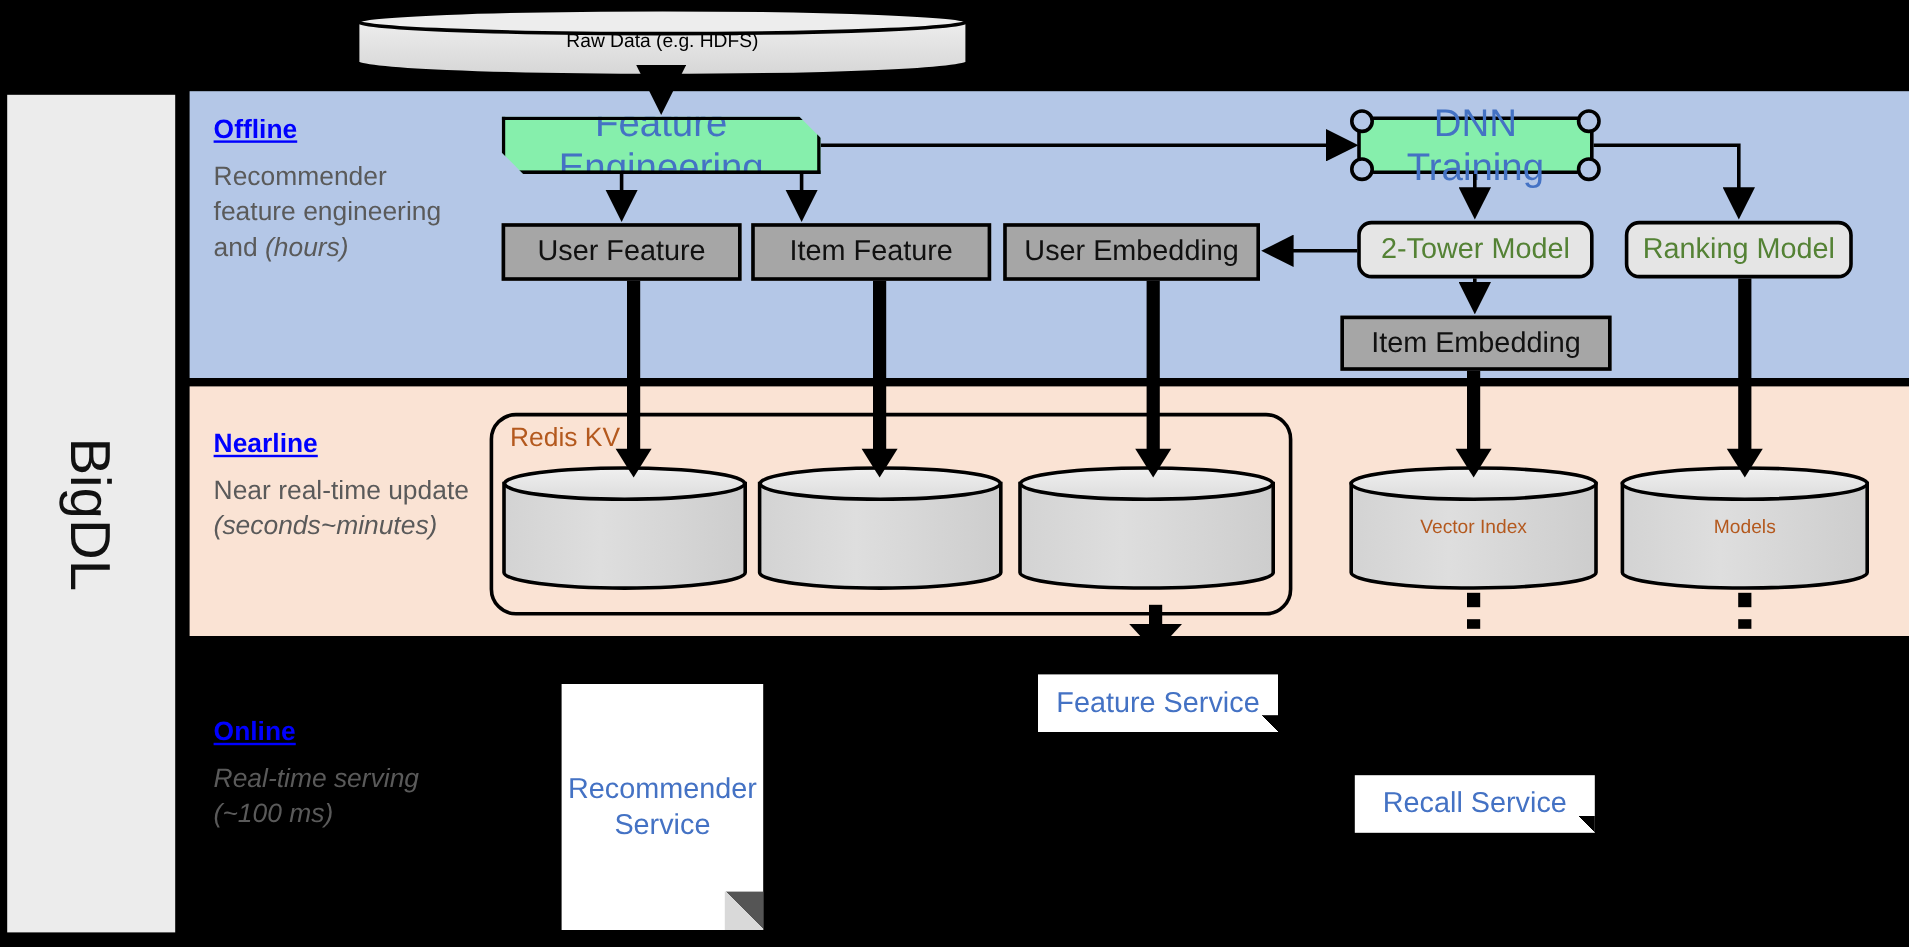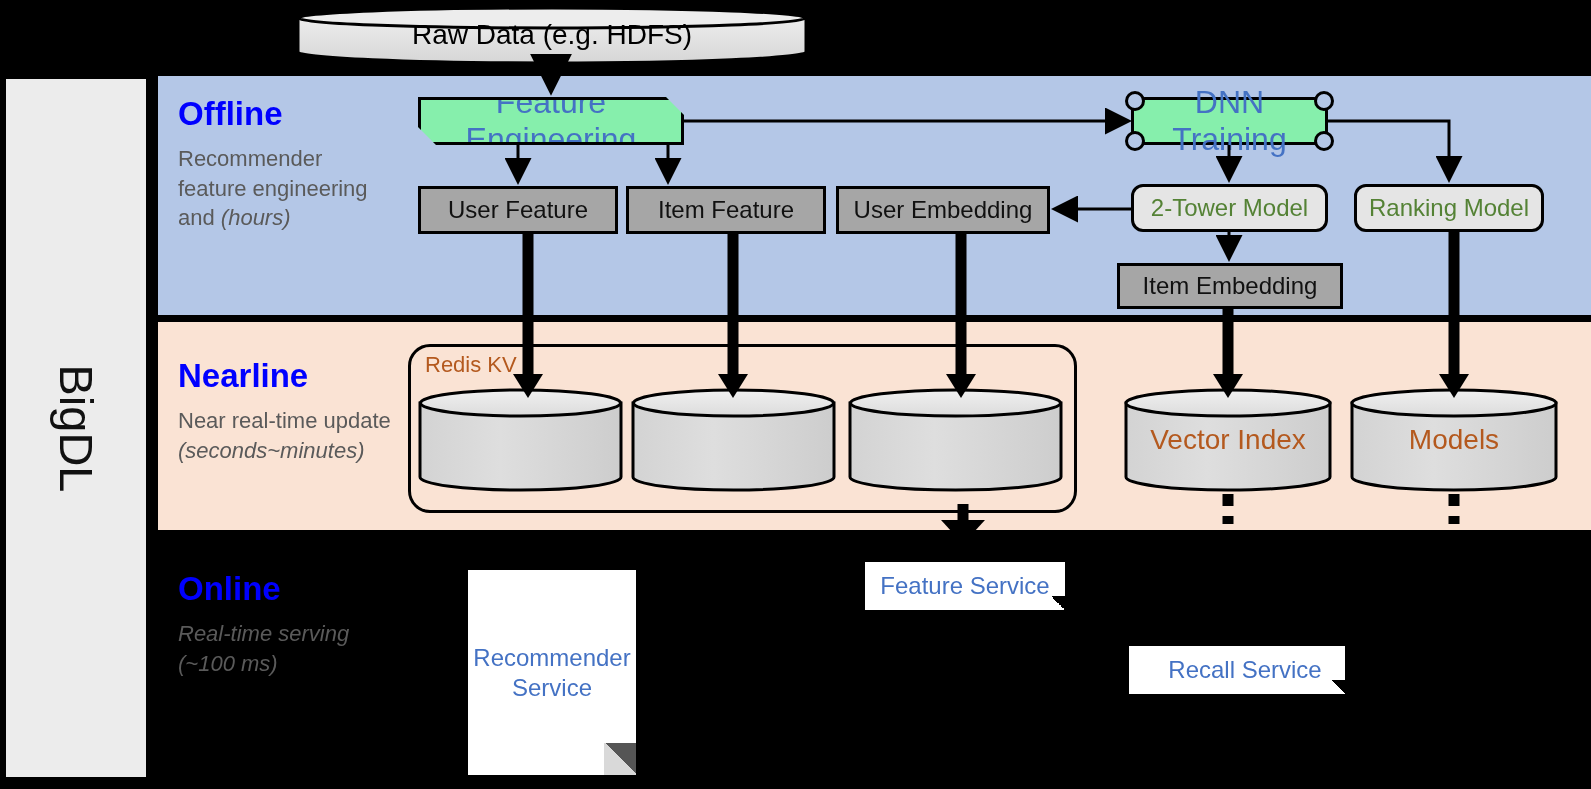--- a/index.html
+++ b/index.html
@@ -13,26 +13,26 @@
   #band-online{top:537px;width:1433px;height:252px;background:transparent;}
 
   
   #bigdl{position:absolute;left:6px;top:79px;width:140px;height:698px;
          background:#ececec;display:flex;align-items:center;justify-content:center;}
   #bigdl span{transform:rotate(90deg);white-space:nowrap;font-size:47px;color:#111;
               letter-spacing:0px;font-family:"Liberation Sans",sans-serif;}
 
   
   .stage-label{position:absolute;width:215px;}
-  .stage-title{font-size:33px;color:#0000ff;font-weight:bold;line-height:1.1;margin-bottom:12px;}
+  .stage-title{font-size:22px;color:#0000ff;font-weight:bold;line-height:1.1;margin-bottom:12px;text-decoration:underline;}
   .stage-desc{font-size:22px;color:#5a5a5a;line-height:1.33;}
   .stage-desc i{font-style:italic;}
   #lbl-offline{left:178px;top:96px;}
   #lbl-nearline{left:178px;top:358px;}
-  #lbl-online{left:178px;top:571px;}
+  #lbl-online{left:178px;top:598px;}
   #lbl-online .stage-desc{font-style:italic;}
 
   
   .node{position:absolute;box-sizing:border-box;display:flex;align-items:center;
         justify-content:center;text-align:center;}
 
   
   .grey-box{background:#a6a6a6;border:3px solid #000;color:#111;font-size:24px;}
 
   
@@ -50,21 +50,21 @@
              linear-gradient(#000,#000) 0 0/3px 100% no-repeat,
              linear-gradient(#000,#000) 100% 0/3px 100% no-repeat;}
   .card.dnn{border-radius:14px;}
   .card.dnn .notch{position:absolute;width:14px;height:14px;background:#b4c7e7;
                    border:3px solid #000;border-radius:50%;}
 
   
   .cyl{position:absolute;}
   .cyl svg{display:block;}
   .cyl .cap{position:absolute;left:0;top:0;width:100%;height:100%;
-            display:flex;align-items:center;justify-content:center;font-size:28px;}
+            display:flex;align-items:center;justify-content:center;font-size:16px;}
 
   
   #redis-kv{position:absolute;left:408px;top:344px;width:663px;height:163px;
             border:3px solid #000;border-radius:22px;background:transparent;}
   #redis-kv-label{position:absolute;left:425px;top:352px;font-size:22px;color:#b4591e;}
 
   
   .doc{position:absolute;background:#fff;font-size:24px;color:#4472c4;
        display:flex;align-items:center;justify-content:center;text-align:center;line-height:1.25;}
   .doc .fold{position:absolute;right:0;bottom:0;width:14px;height:14px;
@@ -202,21 +202,21 @@
   <div class="doc" style="left:865px;top:562px;width:200px;height:48px;">
     <span>Feature Service</span>
     <span class="fold"></span>
   </div>
 
   <div class="doc big" style="left:468px;top:570px;width:168px;height:205px;padding:0 14px;box-sizing:border-box;">
     <span>Recommender Service</span>
     <span class="fold"></span>
   </div>
 
-  <div class="doc" style="left:1129px;top:646px;width:200px;height:48px;padding-left:16px;">
+  <div class="doc" style="left:1129px;top:646px;width:200px;height:48px;">
     <span>Recall Service</span>
     <span class="fold"></span>
   </div>
 
 
   <svg id="wires">
     <defs>
       <marker id="ah" markerWidth="9" markerHeight="9" refX="7" refY="4.5" orient="auto">
         <path d="M0,0 L9,4.5 L0,9 z" fill="#000"></path>
       </marker>

